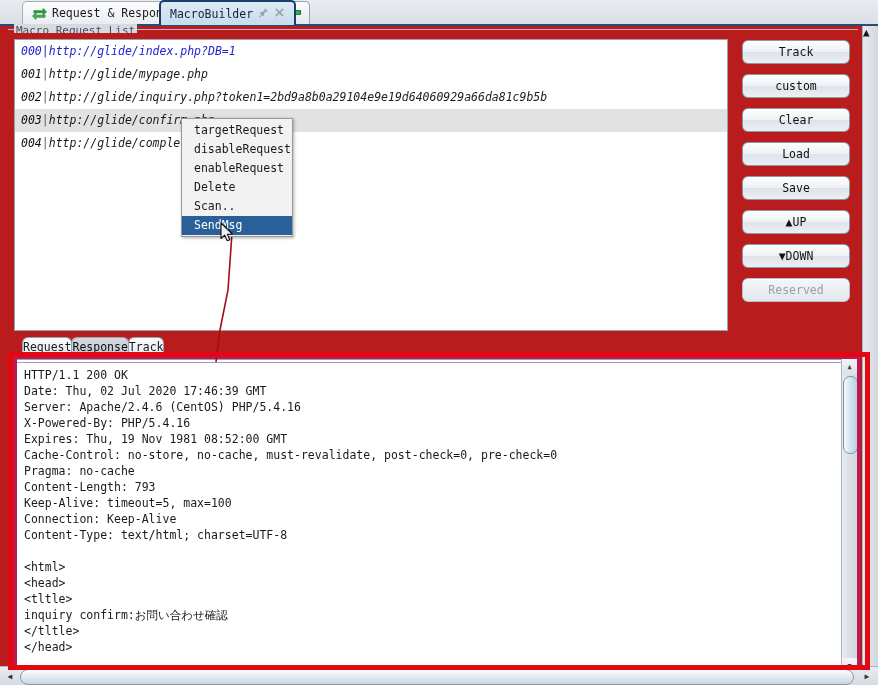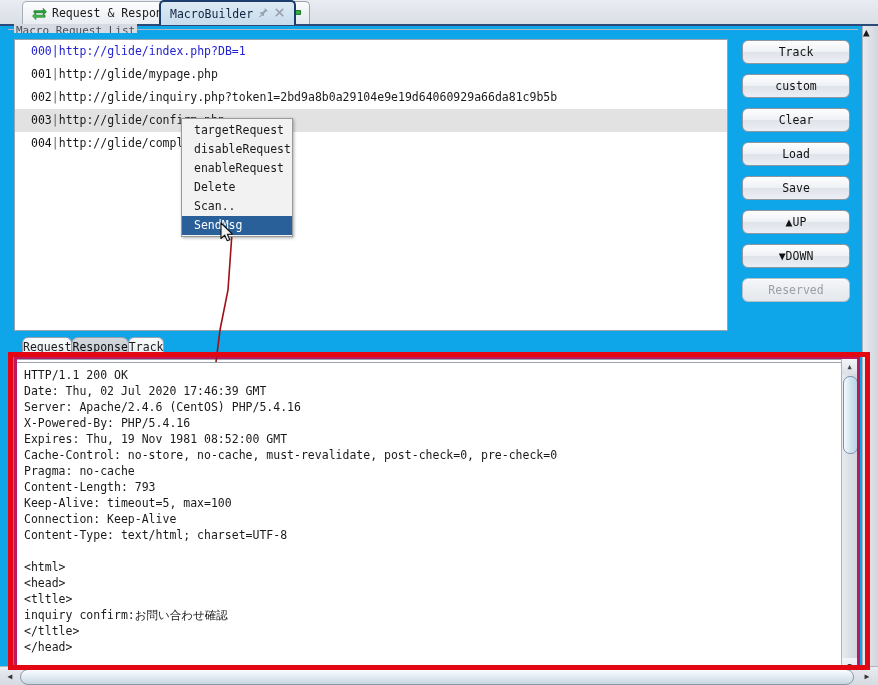--- a/index.html
+++ b/index.html
@@ -33,30 +33,30 @@
   .tabplus{position:absolute;left:276px;top:1px;width:32px;height:23px;
     border:1px solid #9aa2ae;border-bottom:none;border-radius:5px 5px 0 0;
     background:linear-gradient(#fbfcfd,#e3e7ed);
     display:flex;align-items:center;justify-content:center;cursor:pointer;}
   .exch-icon{width:15px;height:13px;display:block;}
   .pin-icon,.x-icon{width:11px;height:11px;opacity:.55;cursor:pointer;}
   .plus-icon{width:17px;height:17px;}
 
   
   .panel{position:absolute;left:0;top:26px;width:866px;height:655px;
-    background:#0ea5e9;}
+    background:#b91c1c;}
   .grouplabel{position:absolute;left:14px;top:-2px;font-size:11px;color:#4a4f57;
     background:#d6dae2;padding:0 2px;white-space:nowrap;overflow:hidden;height:9px;}
   .groupline{position:absolute;left:8px;top:3px;width:850px;height:1px;background:#b3b9c4;}
 
   
   .reqlist{position:absolute;left:14px;top:13px;width:712px;height:290px;
     background:#ffffff;border:1px solid #9aa2ae;overflow:hidden;}
-  .reqrow{height:23px;line-height:23px;padding-left:16px;font-size:11.5px;
-    white-space:nowrap;cursor:pointer;}
+  .reqrow{height:23px;line-height:23px;padding-left:6px;font-size:11.5px;
+    white-space:nowrap;cursor:pointer;font-style:italic;}
   .reqrow.sel{background:#e2e2e2;}
   .reqrow .idx{color:#111;}
   .reqrow .sep{color:#666;}
   .reqrow.first .idx,.reqrow.first .url{color:#2323cf;}
   .reqrow.first .sep{color:#2323cf;}
 
   
   .btncol{position:absolute;left:742px;top:14px;width:108px;}
   .jbtn{width:108px;height:24px;margin-bottom:10px;
     border:1px solid #8e96a2;border-radius:6px;
@@ -67,21 +67,21 @@
     box-shadow:0 1px 0 rgba(255,255,255,.8) inset;}
   .jbtn.disabled{color:#9aa0a8;background:linear-gradient(#f4f6f8,#e4e7ec);
     border-color:#b9bfc8;cursor:default;}
 
   
   .subtabs{position:absolute;left:22px;top:310px;height:20px;display:flex;align-items:flex-end;}
   .stab{height:19px;border:1px solid #9aa2ae;border-bottom:none;
     border-radius:6px 6px 0 0;padding:0 0;margin-right:-1px;
     display:flex;align-items:center;font-size:11.5px;cursor:pointer;
     background:linear-gradient(#fafbfc,#e6eaef);box-sizing:border-box;}
-  .stab.sel{background:linear-gradient(#d4d8de,#c3c8d0);color:#0c0c0c;border-radius:7px;}
+  .stab.sel{background:linear-gradient(#d4d8de,#c3c8d0);color:#0c0c0c;}
 
   
   .respwrap{position:absolute;left:14px;top:330px;width:846px;height:316px;
     background:#fff;border:3px solid #be185d;box-sizing:border-box;overflow:hidden;}
   .respinner{position:absolute;left:0;top:0;right:16px;bottom:0;padding:8px 0 0 7px;
     font-size:11.5px;line-height:16px;white-space:pre;overflow:hidden;}
   .respinner .ln{height:16px;}
   .topbars{position:absolute;left:0;top:0;right:0;height:6px;}
   .topbars i{display:block;height:1px;background:#9aa2ae;}
   .topbars i:nth-child(2){margin-top:2px;}

